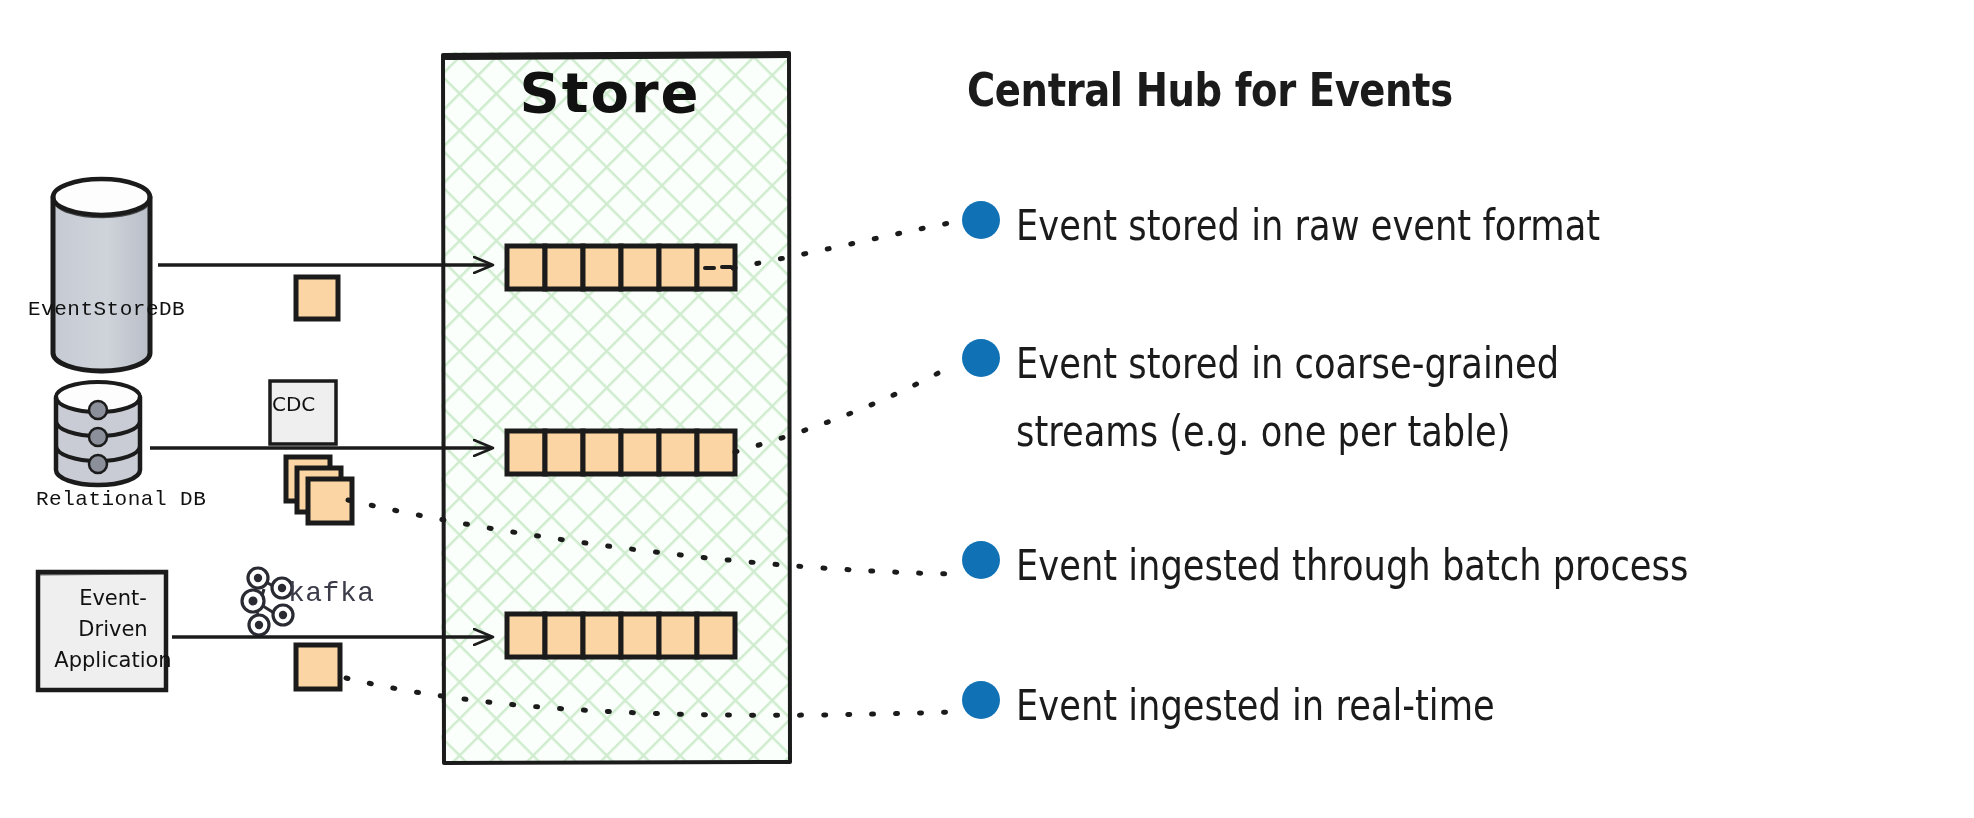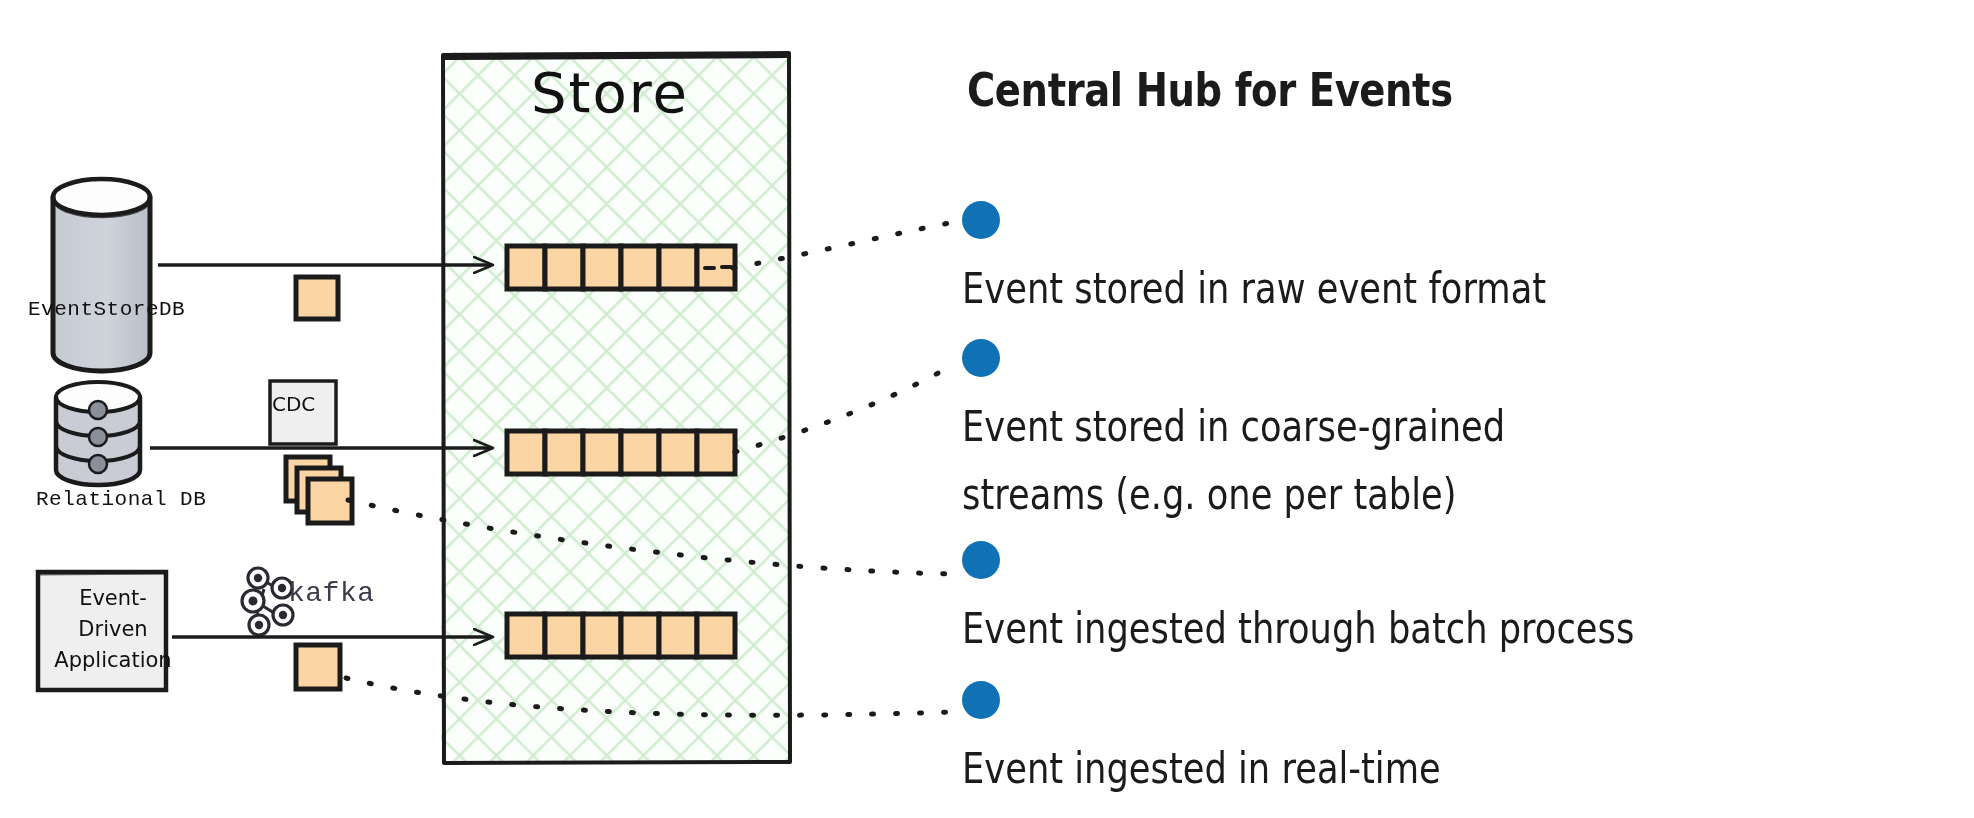--- a/index.html
+++ b/index.html
@@ -33,21 +33,21 @@
     letter-spacing: 0.5px;
   }
   #store-title {
     position: absolute;
     left: 430px;
     top: 60px;
     width: 360px;
     text-align: center;
     font-family: "DejaVu Sans", sans-serif;
     font-size: 56px;
-    font-weight: 400;
+    font-weight: 700;
     color: #111111;
     letter-spacing: 2px;
   }
   #eventstoredb-label {
     left: 28px;
     top: 298px;
     font-size: 21px;
   }
   #relationaldb-label {
     left: 36px;
@@ -95,21 +95,20 @@
     letter-spacing: -0.5px;
     margin: 0 0 0 5px;
     transform: scaleX(0.82);
     transform-origin: left center;
   }
   .bullet-row {
     position: absolute;
     display: flex;
     align-items: flex-start;
     gap: 16px;
-    flex-direction: column;
   }
   .bullet-dot {
     flex: 0 0 auto;
     width: 38px;
     height: 38px;
     border-radius: 50%;
     background: #1072B5;
     margin-top: 9px;
   }
   .bullet-text {

